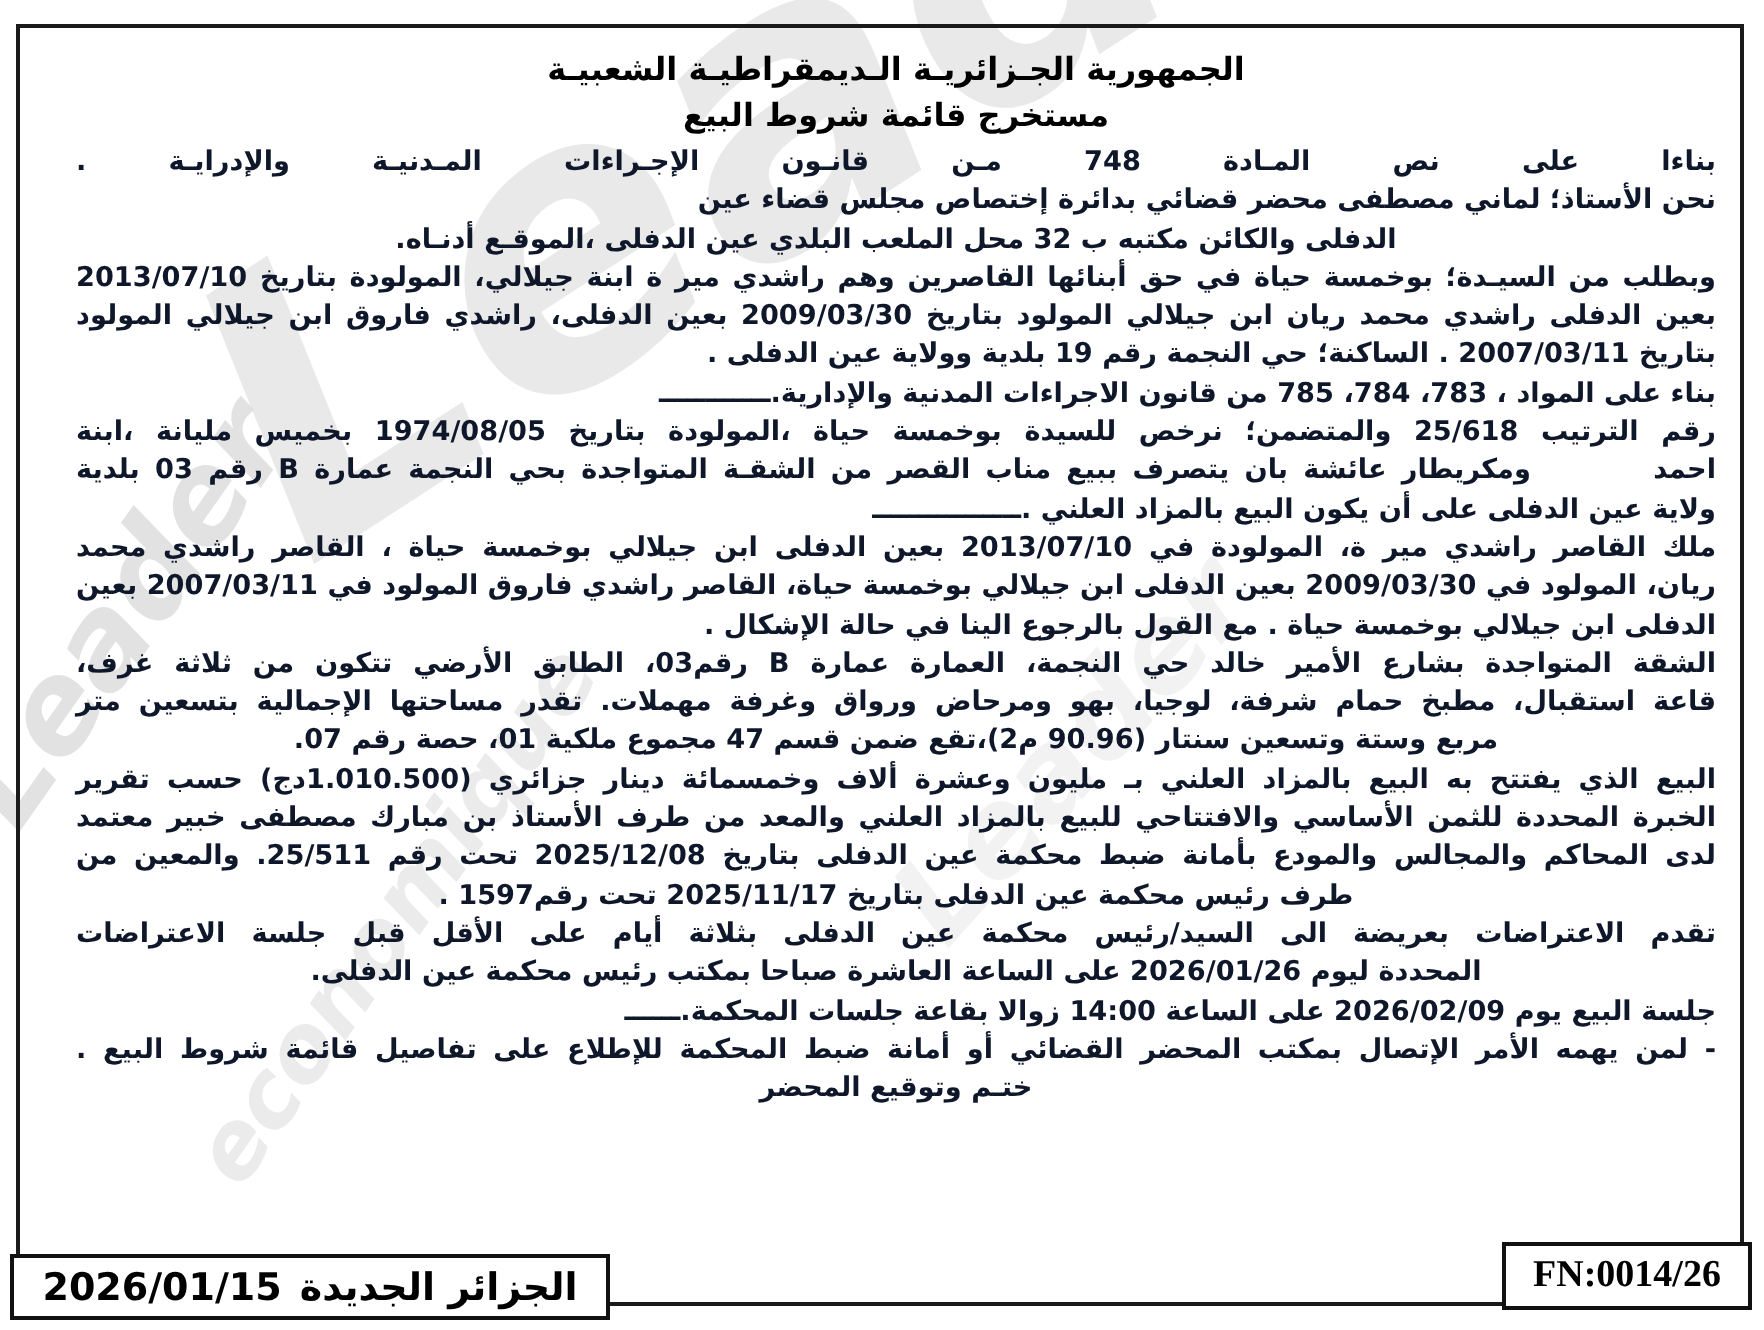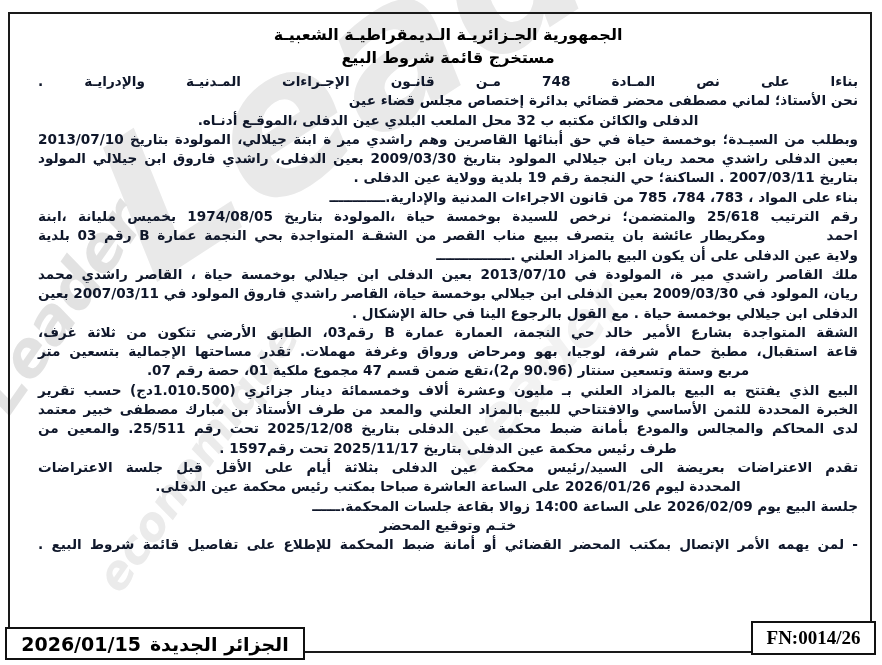--- a/index.html
+++ b/index.html
@@ -137,22 +137,22 @@
         <div class="line justify">الشقة المتواجدة بشارع الأمير خالد حي النجمة، العمارة عمارة B رقم03، الطابق الأرضي تتكون من ثلاثة غرف،</div>
         <div class="line justify">قاعة استقبال، مطبخ حمام شرفة، لوجيا، بهو ومرحاض ورواق وغرفة مهملات. تقدر مساحتها الإجمالية بتسعين متر</div>
         <div class="line center">مربع وستة وتسعين سنتار (90.96 م2)،تقع ضمن قسم 47 مجموع ملكية 01، حصة رقم 07.</div>
         <div class="line justify">البيع الذي يفتتح به البيع بالمزاد العلني بـ مليون وعشرة ألاف وخمسمائة دينار جزائري (1.010.500دج) حسب تقرير</div>
         <div class="line justify">الخبرة المحددة للثمن الأساسي والافتتاحي للبيع بالمزاد العلني والمعد من طرف الأستاذ بن مبارك مصطفى خبير معتمد</div>
         <div class="line justify">لدى المحاكم والمجالس والمودع بأمانة ضبط محكمة عين الدفلى بتاريخ 2025/12/08 تحت رقم 25/511. والمعين من</div>
         <div class="line center">طرف رئيس محكمة عين الدفلى بتاريخ 2025/11/17 تحت رقم1597 .</div>
         <div class="line justify">تقدم الاعتراضات بعريضة الى السيد/رئيس محكمة عين الدفلى بثلاثة أيام على الأقل قبل جلسة الاعتراضات</div>
         <div class="line center">المحددة ليوم 2026/01/26 على الساعة العاشرة صباحا بمكتب رئيس محكمة عين الدفلى.</div>
         <div class="line right">جلسة البيع يوم 2026/02/09 على الساعة 14:00 زوالا بقاعة جلسات المحكمة.ــــــ</div>
+        <div class="line justify">- لمن يهمه الأمر الإتصال بمكتب المحضر القضائي أو أمانة ضبط المحكمة للإطلاع على تفاصيل قائمة شروط البيع .</div>
         <div class="line center">ختـم وتوقيع المحضر</div>
-        <div class="line justify">- لمن يهمه الأمر الإتصال بمكتب المحضر القضائي أو أمانة ضبط المحكمة للإطلاع على تفاصيل قائمة شروط البيع .</div>
       </div>
   </div>
 
   <div class="box-left">
     <span>الجزائر الجديدة</span>
     <span>2026/01/15</span>
   </div>
 
   <div class="box-right">FN:0014/26</div>
 

